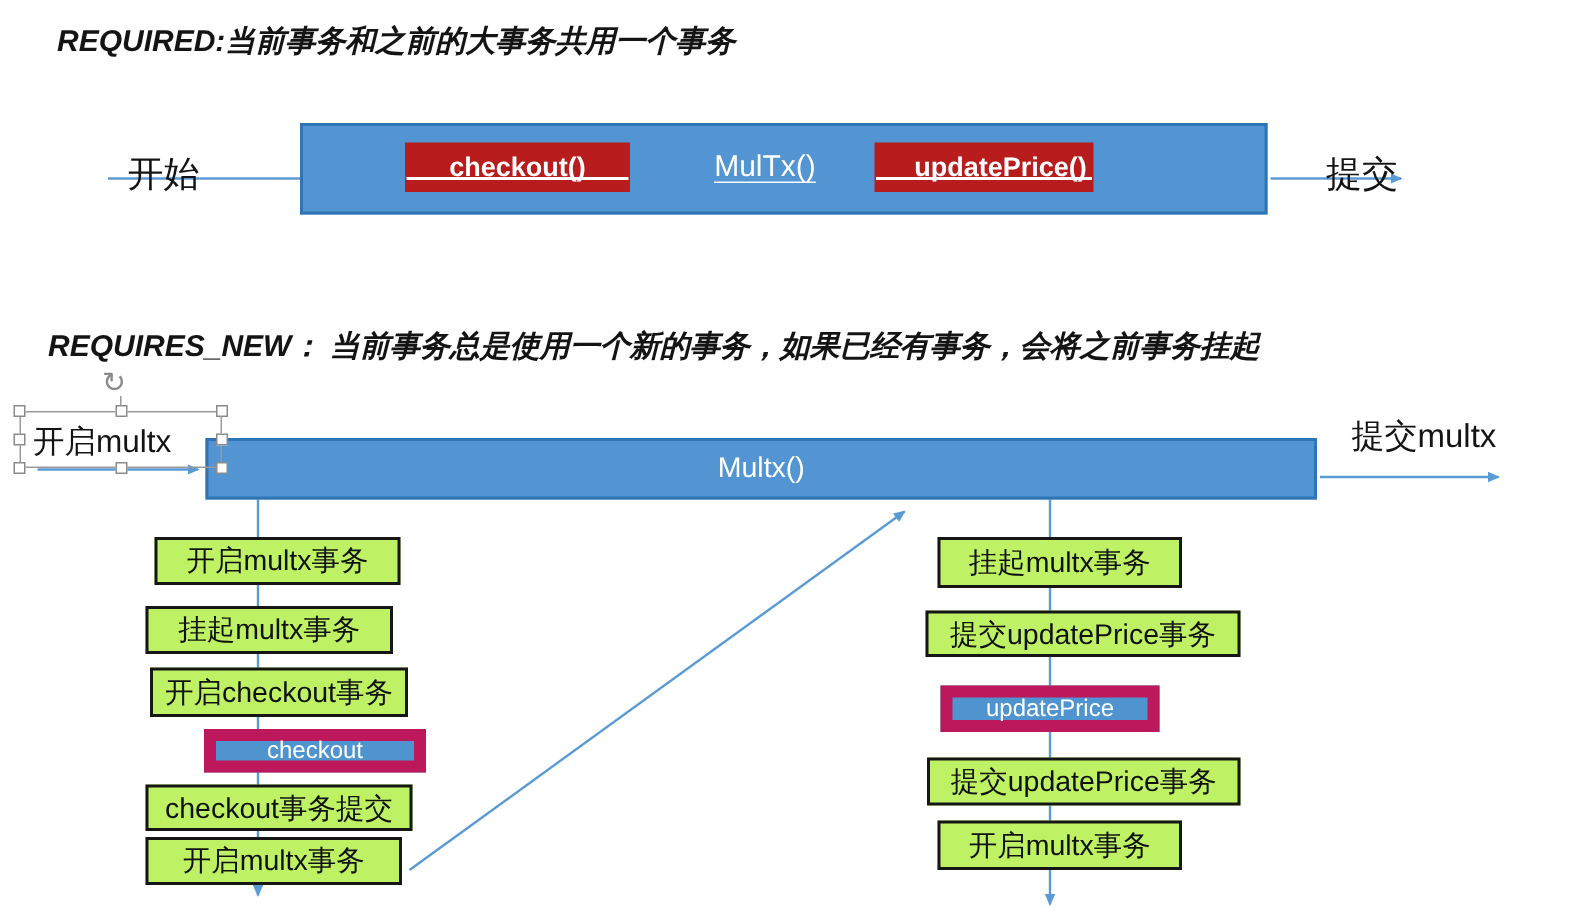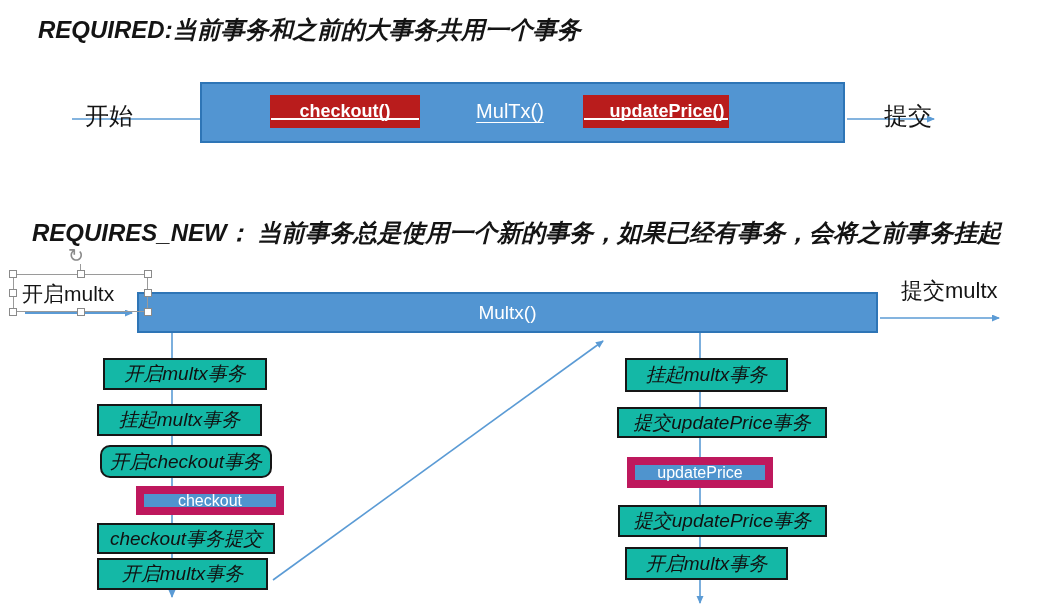--- a/index.html
+++ b/index.html
@@ -2,31 +2,31 @@
 <html><head>
 <meta charset="utf-8">
 <style>
   html,body{margin:0;padding:0;background:#fff;}
   .stage{
     position:relative;width:1064px;height:610px;overflow:hidden;background:#ffffff;
     font-family:"Liberation Sans","DejaVu Sans",sans-serif;color:#111;
   }
   .overlay{position:absolute;left:0;top:0;width:1064px;height:610px;z-index:1;}
   .abs{position:absolute;}
-  .title{font-style:italic;font-weight:700;font-size:24px;color:#141414;z-index:2;white-space:nowrap;}
+  .title{font-style:italic;font-weight:700;font-size:20px;color:#141414;z-index:2;white-space:nowrap;}
   .lbl{font-size:24px;color:#141414;z-index:2;white-space:nowrap;margin-top:16px;}
   .lbl-sm{font-size:21px;color:#141414;z-index:2;white-space:nowrap;}
   .bar{background:#5295d2;border:2px solid #2e75b6;box-sizing:border-box;z-index:2;
        display:flex;align-items:center;justify-content:center;}
   .barlabel{color:#fff;font-size:20px;z-index:3;text-align:center;}
   .blackbox{background:#b91c1c;color:#fff;z-index:3;display:flex;align-items:center;justify-content:center;
             font-size:18px;font-weight:700;box-sizing:border-box;}
   .blackbox::after{content:"";position:absolute;left:1px;right:1px;bottom:8px;height:2px;background:#fdfdfd;}
-  .wbox{background:#14b8a6;border:2px solid #161616;box-sizing:border-box;z-index:3;
-        display:flex;align-items:center;justify-content:center;font-size:19px;color:#111;white-space:nowrap;font-style:italic;}
+  .wbox{background:#bef264;border:2px solid #161616;box-sizing:border-box;z-index:3;
+        display:flex;align-items:center;justify-content:center;font-size:19px;color:#111;white-space:nowrap;}
   .bluebox{background:#4f94ce;border:8px solid #be185d;box-sizing:border-box;z-index:3;
         display:flex;align-items:center;justify-content:center;font-size:16px;color:#fff;white-space:nowrap;}
   .sel-rect{border:1px solid #9a9a9a;box-sizing:border-box;z-index:4;background:transparent;}
   .handle{width:8px;height:8px;background:#fff;border:1px solid #8a8a8a;box-sizing:border-box;z-index:5;}
   .rotate{z-index:5;color:#8a8a8a;font-size:19px;line-height:19px;}
   .stem{width:1px;height:8px;background:#9a9a9a;z-index:4;}
   .u{text-decoration:underline;text-underline-offset:4px;text-decoration-thickness:1px;}
 </style>
 </head>
 <body>
@@ -87,21 +87,21 @@
   </div>
 
   <div class="abs lbl-sm" style="left:901px;top:276px;font-size:22px;">提交multx</div>
 
   <div class="abs wbox" style="left:103px;top:358px;width:164px;height:32px;">
       <span>开启multx事务</span>
     </div>
   <div class="abs wbox" style="left:97px;top:404px;width:165px;height:32px;">
       <span>挂起multx事务</span>
     </div>
-  <div class="abs wbox" style="left:100px;top:445px;width:172px;height:33px;border-radius:10px;">
+  <div class="abs wbox" style="left:100px;top:445px;width:172px;height:33px;">
       <span>开启checkout事务</span>
     </div>
   <div class="abs bluebox" style="left:100px;top:486px;width:148px;height:29px;margin-left:36px;">
       <span>checkout</span>
     </div>
   <div class="abs wbox" style="left:97px;top:523px;width:178px;height:31px;">
       <span>checkout事务提交</span>
     </div>
   <div class="abs wbox" style="left:97px;top:558px;width:171px;height:32px;">
       <span>开启multx事务</span>

